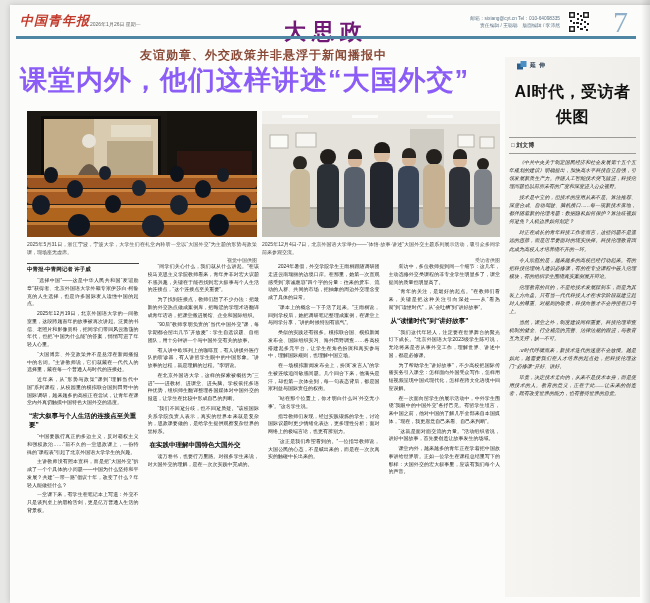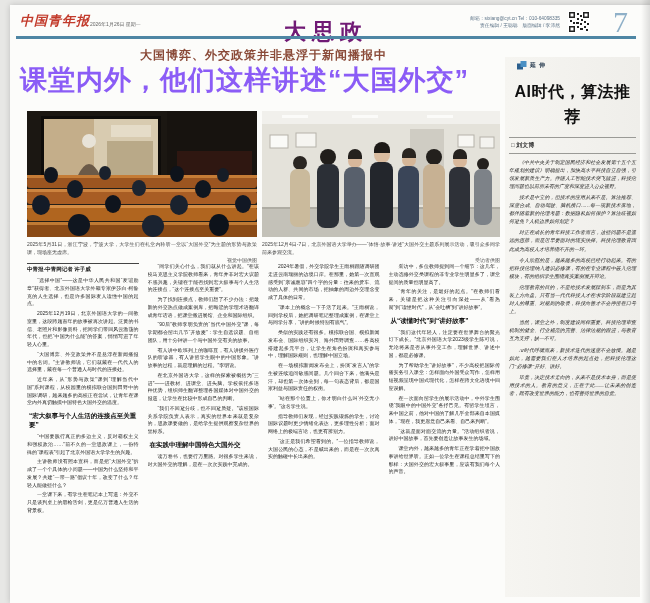--- a/index.html
+++ b/index.html
@@ -130,21 +130,21 @@
         <rect x="19" y="12" width="2" height="2" fill="#222"></rect>
       <rect x="9" y="15" width="2" height="2" fill="#222"></rect>
         <rect x="12" y="17" width="3" height="2" fill="#222"></rect>
       <rect x="16" y="15" width="2" height="2" fill="#222"></rect>
         <rect x="18" y="18" width="2" height="2" fill="#222"></rect>
     </svg>
     <div class="page-num">7</div>
   </div>
   <div class="mast-rule"></div>
 
-  <div class="kicker">大国博弈、外交政策并非悬浮于新闻播报中</div>
+  <div class="kicker">友谊勋章、外交政策并非悬浮于新闻播报中</div>
   <div class="main-title">课堂内外，他们这样讲述“大国外交”</div>
 
   <div class="photo photo-left">
     <svg width="230" height="126" viewBox="0 0 230 126">
       <rect width="230" height="126" fill="#241f19"></rect>
       <rect x="0" y="0" width="230" height="70" fill="#1b1712"></rect>
 
       <rect x="14" y="5" width="120" height="64" fill="#0e0c0a"></rect>
       <rect x="17" y="8" width="114" height="58" fill="#d8cbb0"></rect>
       <rect x="17" y="8" width="50" height="58" fill="#c4ae8a"></rect>
@@ -286,21 +286,21 @@
 
   <div class="sidebar">
     <div class="side-tag">
       <svg width="10" height="9" viewBox="0 0 10 9">
         <rect x="0" y="2.5" width="6" height="6" fill="#2b5f8e"></rect>
         <rect x="3.5" y="0" width="6" height="6" fill="#4a90c4"></rect>
       </svg>
       <span class="tag-label">延伸</span>
     </div>
     <div class="side-title">
-      <div>AI时代，算法推荐</div>
+      <div>AI时代，受访者供图</div>
     </div>
     <hr class="side-rule">
     <div class="side-byline">□ 刘文博</div>
     <hr class="side-rule" style="margin-top:0">
     <div class="side-body">
         <p>《中共中央关于制定国民经济和社会发展第十五个五年规划的建议》明确提出，加快高水平科技自立自强，引领发展新质生产力。伴随人工智能技术突飞猛进，科技伦理问题也以前所未有的广度和深度进入公众视野。</p>
         <p>技术是中立的，但技术的应用从来不是。算法推荐、深度合成、自动驾驶、脑机接口……每一项新技术落地，都伴随着新的伦理考题：数据隐私如何保护？算法歧视如何避免？人机边界如何划定？</p>
         <p>对正在成长的青年科技工作者而言，这些问题不是遥远的思辨，而是迟早要面对的现实抉择。科技伦理教育因此成为高校人才培养绕不开的一环。</p>
         <p>令人欣慰的是，越来越多的高校已经行动起来。有的把科技伦理纳入通识必修课，有的在专业课程中嵌入伦理模块，有的组织学生围绕真实案例展开辩论。</p>
         <p>伦理教育的目的，不是给技术发展踩刹车，而是为其装上方向盘。只有当一代代科技人才在求学阶段就建立起对人的尊重、对规则的敬畏，科技向善才不会停留在口号上。</p>

